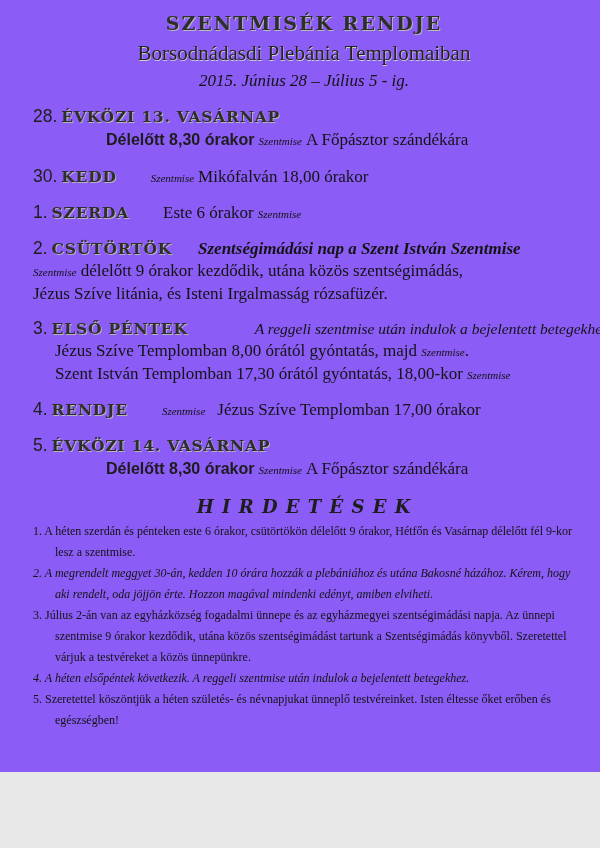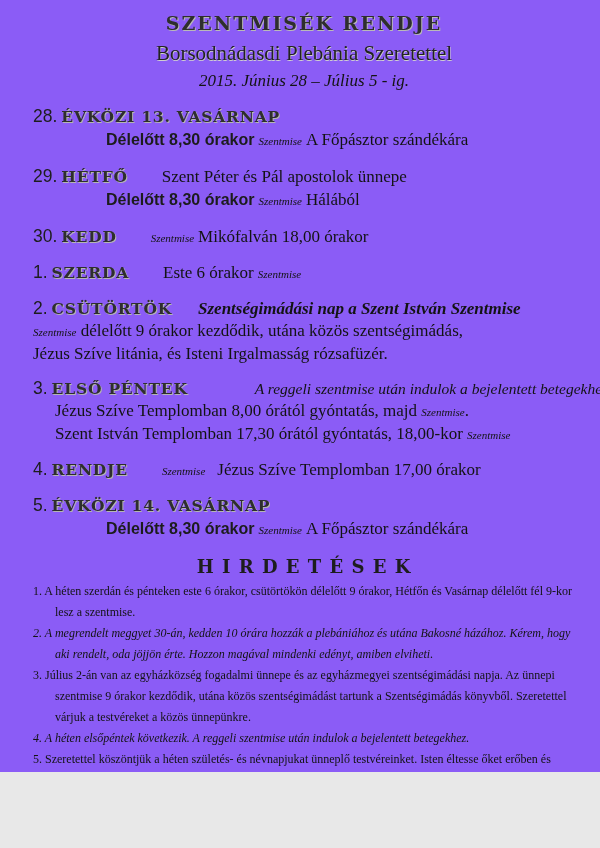--- a/index.html
+++ b/index.html
@@ -67,20 +67,21 @@
   }
   .detail { padding-left:42px; line-height:24px; }
   .detail-c { text-align:left; font-size:17px; line-height:22px; margin-right:12px; }
   .detail-3 { padding-left:22px; font-size:17px; line-height:22px; }
   .gap2 { margin-left:8px; }
   
   .ann-title {
     text-align:center;
     font-family:"DejaVu Serif", serif;
     font-weight:bold;
+    font-style:italic;
     font-size:18px;
     letter-spacing:1px;
     margin:14px 10px 4px 0;
     color:#1d1d1d;
   }
   .ann-item {
     font-size:12px;
     line-height:21px;
     padding-left:22px;
     text-indent:-22px;
@@ -88,48 +89,36 @@
   .ann-item.it { font-style:italic; }
   .ann-num { }
 </style>
 </head>
 <body>
 
 <div class="page">
 
   <div class="header">
     <div class="doc-title">SZENTMISÉK RENDJE</div>
-    <div class="doc-subtitle">Borsodnádasdi Plebánia Szeretettel</div>
+    <div class="doc-subtitle">Borsodnádasdi Plebánia Templomaiban</div>
     <div class="doc-daterange">2015. Június 28 – Július 5 - ig.</div>
   </div>
 
   <div class="entry">
     <div class="ehead">
       <span class="num">28.</span>
       <span class="day">ÉVKÖZI 13. VASÁRNAP</span>
     </div>
     <div class="detail">
       <span class="time">Délelőtt 8,30 órakor</span>
       <span class="mass">Szentmise</span>
       <span class="serif-t">A Főpásztor szándékára</span>
     </div>
   </div>
 
-  <div class="entry">
-    <div class="ehead">
-      <span class="num">29.</span>
-      <span class="day">HÉTFŐ</span>
-      <span class="feast gap2">Szent Péter és Pál apostolok ünnepe</span>
-    </div>
-    <div class="detail">
-      <span class="time">Délelőtt 8,30 órakor</span>
-      <span class="mass">Szentmise</span>
-      <span class="serif-t">Hálából</span>
-    </div>
-  </div>
 
   <div class="entry">
     <div class="ehead">
       <span class="num">30.</span>
       <span class="day">KEDD</span>
       <span class="mass gap2">Szentmise</span>
       <span class="serif-t">Mikófalván 18,00 órakor</span>
     </div>
   </div>
 

